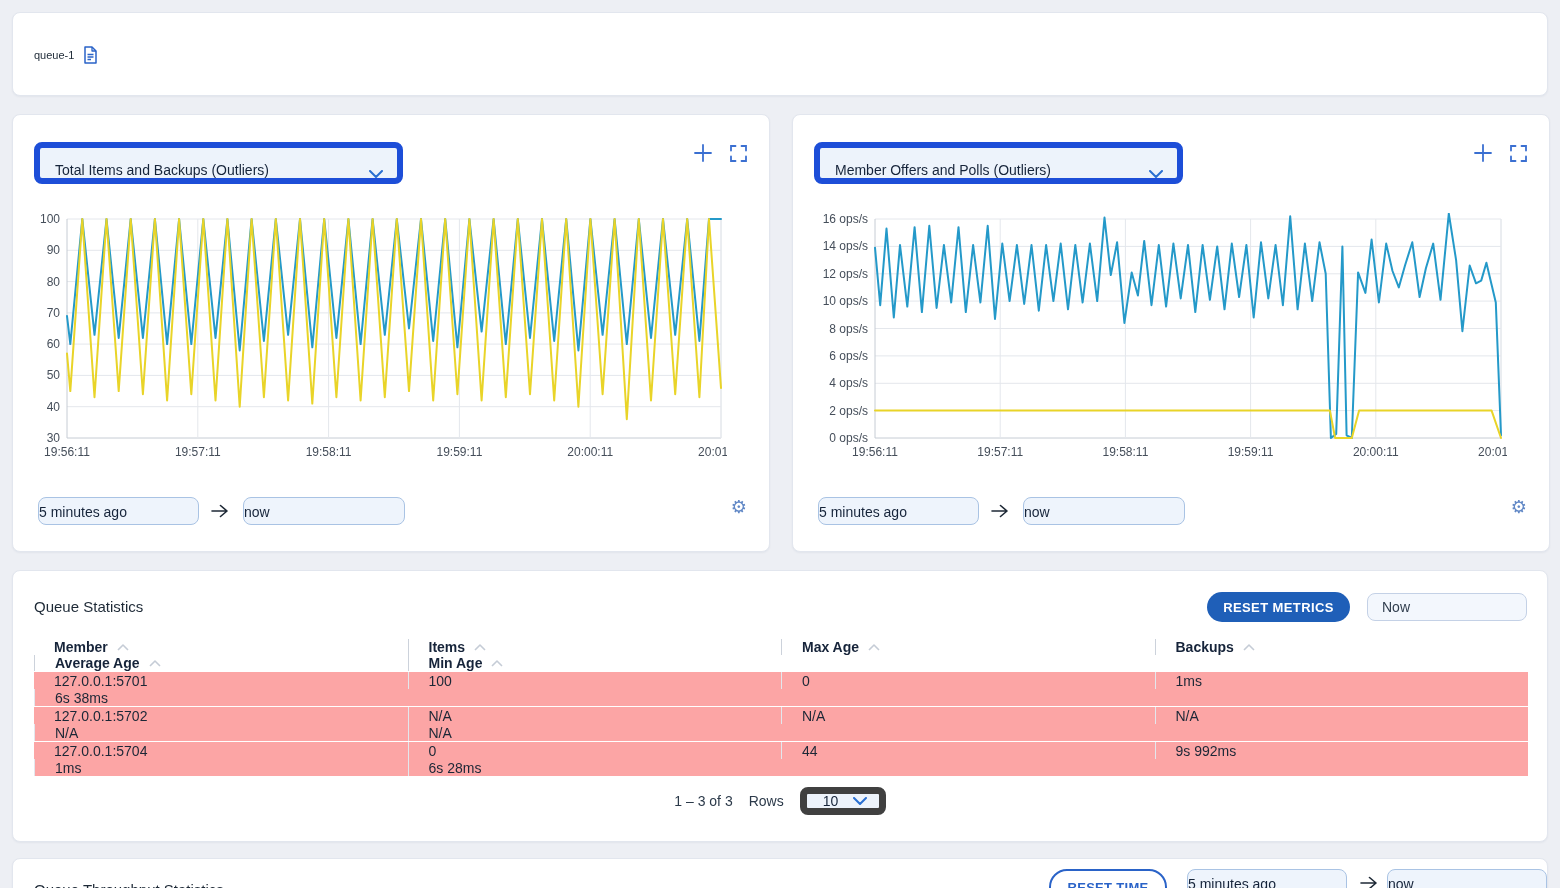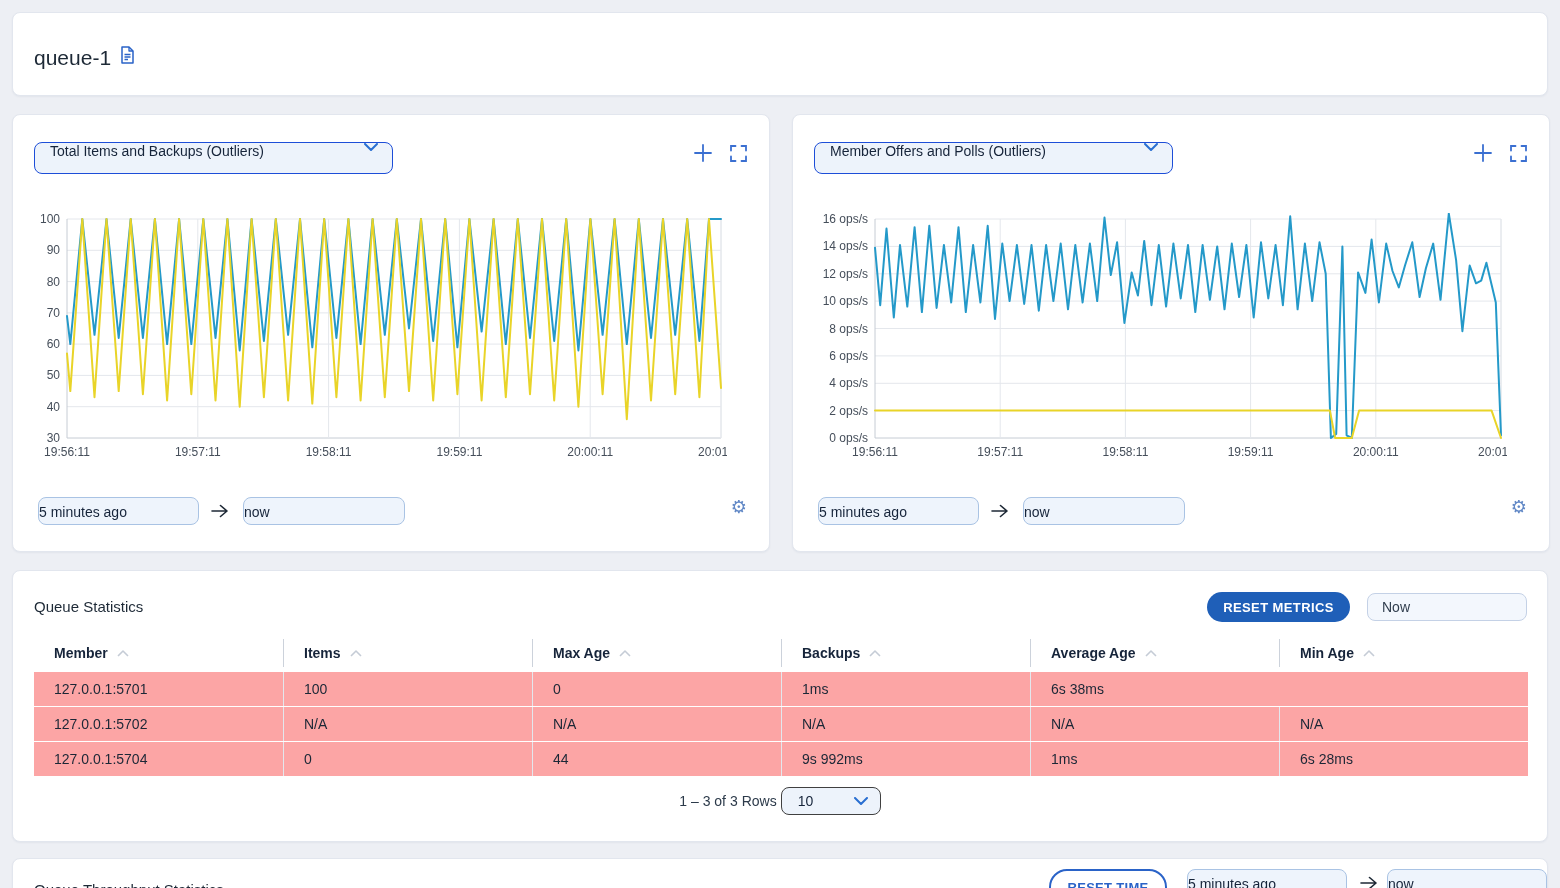--- a/index.html
+++ b/index.html
@@ -8,28 +8,28 @@
     background:#edeff4;
     font-family:"Liberation Sans",sans-serif;
     color:#1b2736;
   }
   .card{
     position:absolute;background:#fff;border:1px solid #e2e6ee;border-radius:8px;
     box-shadow:0 1px 2px rgba(20,40,70,.05);
   }
   
   #topbar{left:12px;top:12px;width:1534px;height:82px}
-  .page-title{position:absolute;left:21px;top:33px;display:flex;gap:8px;
-    font-size:21px;color:#1d2936}
+  .page-title{position:absolute;left:21px;top:33px;display:flex;align-items:center;gap:8px;
+    font-size:11px;color:#1d2936}
   
   #chart-card-0{left:12px;top:114px;width:756px;height:436px}
   #chart-card-1{left:792px;top:114px;width:756px;height:436px}
   .selector{position:absolute;left:21px;top:27px;width:357px;height:30px;
-    background:#edf3fb;border:1px solid #1d4ed8;border-radius:8px;
-    display:flex;align-items:flex-start;cursor:pointer}
+    background:#edf3fb;border:6px solid #1d4ed8;border-radius:8px;
+    display:flex;align-items:flex-end;cursor:pointer}
   .selector .sel-label{flex:1;padding-left:15px;font-size:14px;color:#16243a;white-space:nowrap;overflow:hidden}
   .selector .chev{margin-right:14px;display:flex}
   .card-icons{position:absolute;right:22px;top:29px;display:flex;gap:18px;align-items:center}
   .icon-btn{display:flex;cursor:pointer}
   svg.chart{position:absolute;left:2px;top:98px}
   .timebar{position:absolute;left:25px;top:382px;display:flex;align-items:center}
   .time-input{height:28px;background:#eef4fc;border:1px solid #a9c3e4;border-radius:8px;
     font-size:14px;color:#16243a;line-height:28px;padding-left:0;box-sizing:border-box}
   .time-from{width:161px}
   .time-to{width:162px}
@@ -38,31 +38,31 @@
   
   #stats-card{left:12px;top:570px;width:1534px;height:270px}
   .stats-title{position:absolute;left:21px;top:27px;font-size:15px;color:#1d2936}
   .reset-btn{position:absolute;left:1194px;top:21px;width:143px;height:30px;border-radius:16px;
     background:#1f5fb8;color:#fff;font-size:13px;font-weight:bold;letter-spacing:.4px;
     display:flex;align-items:center;justify-content:center;cursor:pointer}
   .now-input{position:absolute;left:1354px;top:22px;width:160px;height:28px;box-sizing:border-box;
     background:#f3f7fd;border:1px solid #c4d1e6;border-radius:8px;
     font-size:14px;color:#313e4e;line-height:26px;padding-left:14px}
   .table{position:absolute;left:21px;top:68px;width:1494px}
-  .thead,.trow{display:grid;grid-template-columns:repeat(6,1fr)}
+  .thead,.trow{display:grid;grid-template-columns:repeat(4,1fr)}
   .thead{height:28px;margin-bottom:5px}
   .th{display:flex;align-items:center;padding-left:20px;font-size:14px;font-weight:bold;color:#16243a;cursor:pointer}
   .thead > .th:not(:first-child){border-left:1px solid #ccd2db}
   .sort{margin-left:9px;display:flex}
   .trow{height:34px;background:#fca5a5;margin-bottom:1px}
   .td{display:flex;align-items:center;padding-left:20px;font-size:14px;color:#1b2736}
   .trow > .td:not(:first-child){border-left:1px solid #e3e7ed}
   .pagination{position:absolute;left:0;top:216px;width:100%;display:flex;align-items:center;
-    justify-content:center;gap:4px;font-size:14px;color:#2c3a4a}
-  .rows-select{width:100px;height:28px;background:#edf3fb;border:1px solid #404040;border-radius:8px;
+    justify-content:center;gap:16px;font-size:14px;color:#2c3a4a}
+  .rows-select{width:86px;height:28px;background:#edf3fb;border:7px solid #404040;border-radius:8px;
     display:flex;align-items:center;cursor:pointer;box-sizing:border-box}
   .rows-select .rs-value{flex:1;padding-left:16px;font-size:14px;color:#16243a}
   .rows-select .chev{margin-right:12px;display:flex}
   
   #throughput-card{left:12px;top:858px;width:1534px;height:90px}
   .tp-title{position:absolute;left:21px;top:22px;font-size:15px;color:#1d2936}
   .tp-reset{position:absolute;left:1036px;top:10px;width:118px;height:36px;border-radius:18px;
     border:2px solid #2a63c8;background:#fff;color:#2a63c8;font-size:13px;font-weight:bold;
     letter-spacing:.3px;display:flex;align-items:center;justify-content:center;box-sizing:border-box;cursor:pointer}
   .tp-from{position:absolute;left:1174px;top:10px;width:160px}

